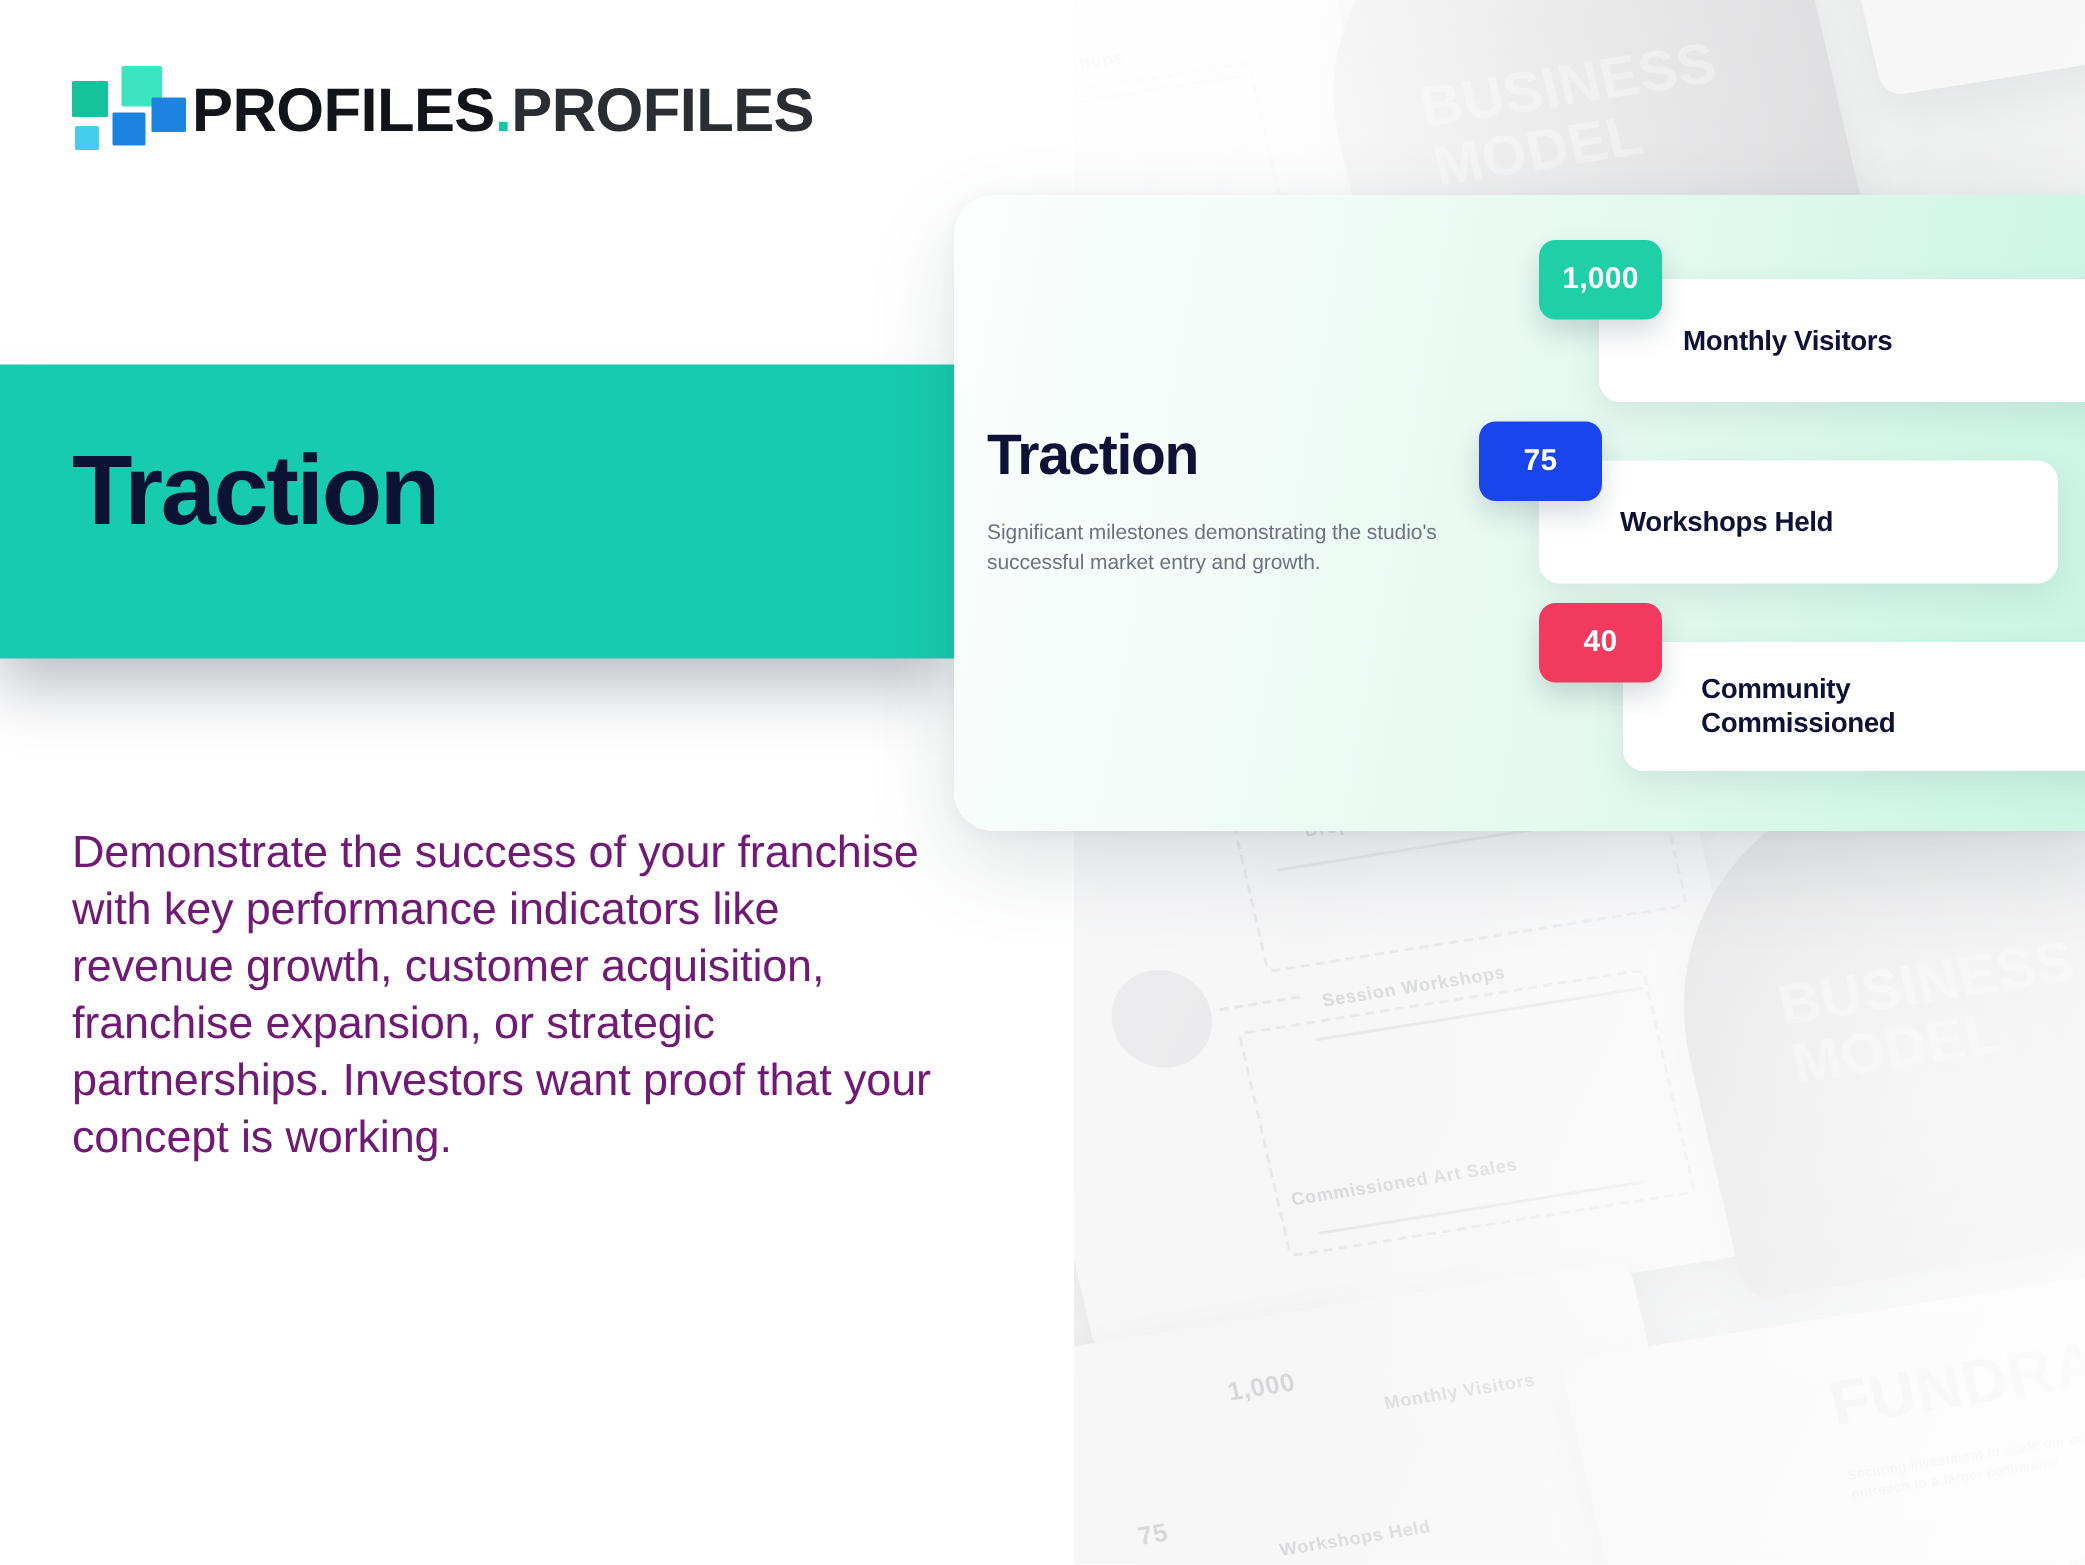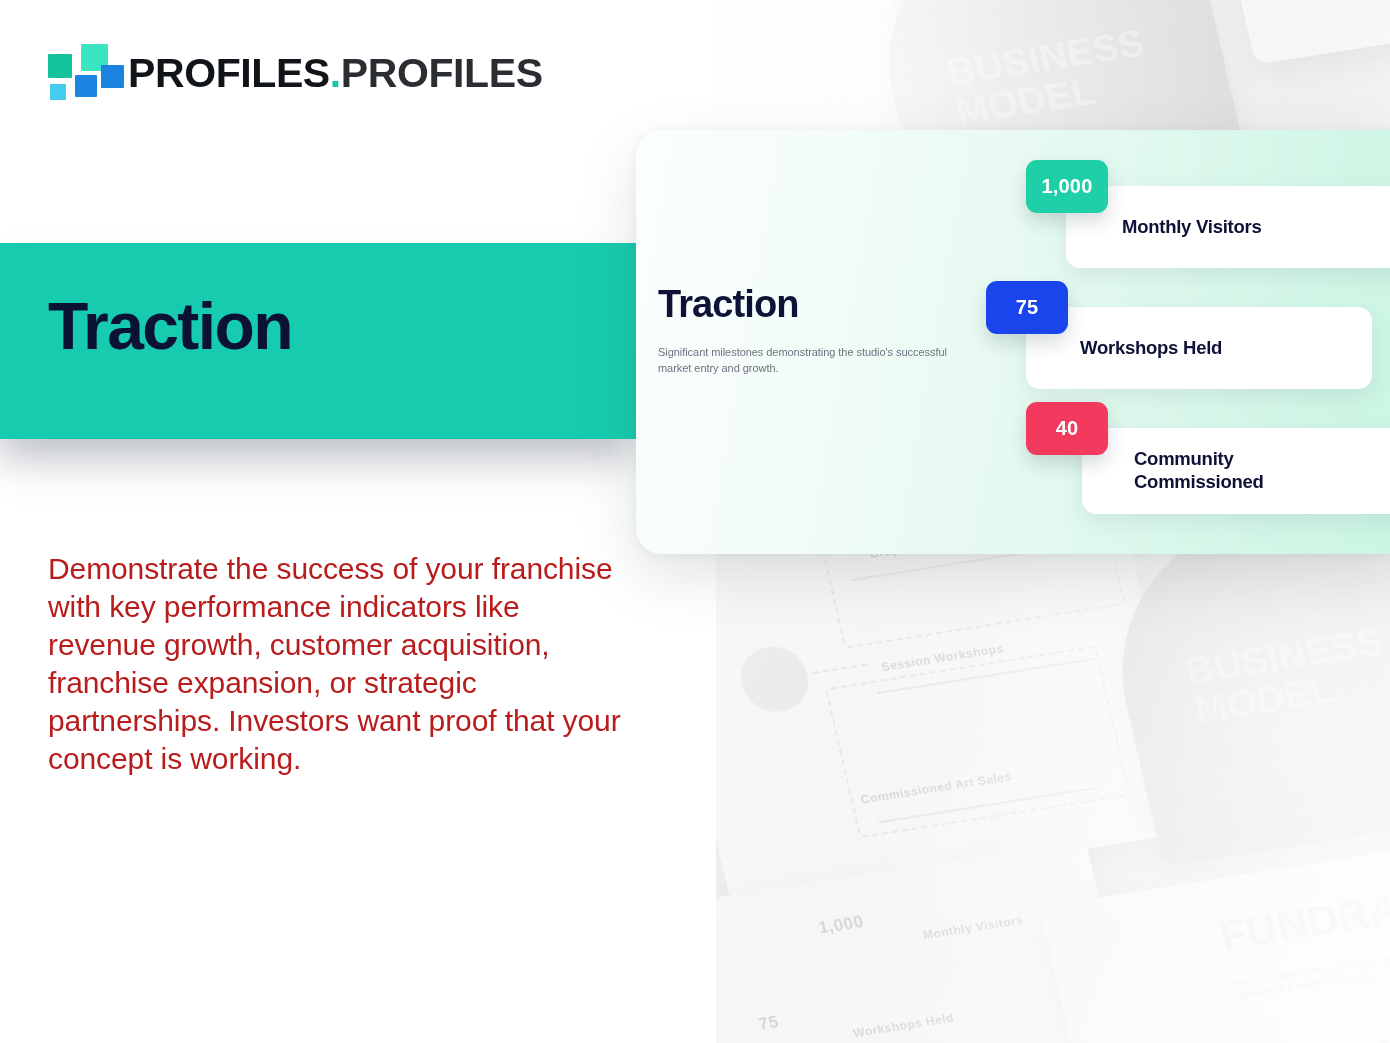--- a/index.html
+++ b/index.html
@@ -191,21 +191,21 @@
   }
 
   
   .body-copy {
     position: absolute;
     left: 48px;
     top: 520px;
     width: 580px;
     font-size: 30px;
     line-height: 1.27;
-    color: #b91c1c;
+    color: #701a75;
     letter-spacing: -0.1px;
     z-index: 30;
   }
 
   
   .panel {
     position: absolute;
     left: 636px;
     top: 130px;
     width: 778px;
@@ -224,21 +224,21 @@
   }
   .panel-title {
     font-size: 38px;
     font-weight: 800;
     letter-spacing: -0.9px;
     color: #0e1236;
     line-height: 1;
     margin-bottom: 22px;
   }
   .panel-sub {
-    font-size: 11px;
+    font-size: 14px;
     line-height: 1.42;
     color: #6d7280;
     letter-spacing: -0.05px;
     width: 300px;
   }
 
   .metrics {
     position: absolute;
     left: 358px;
     top: 0;

